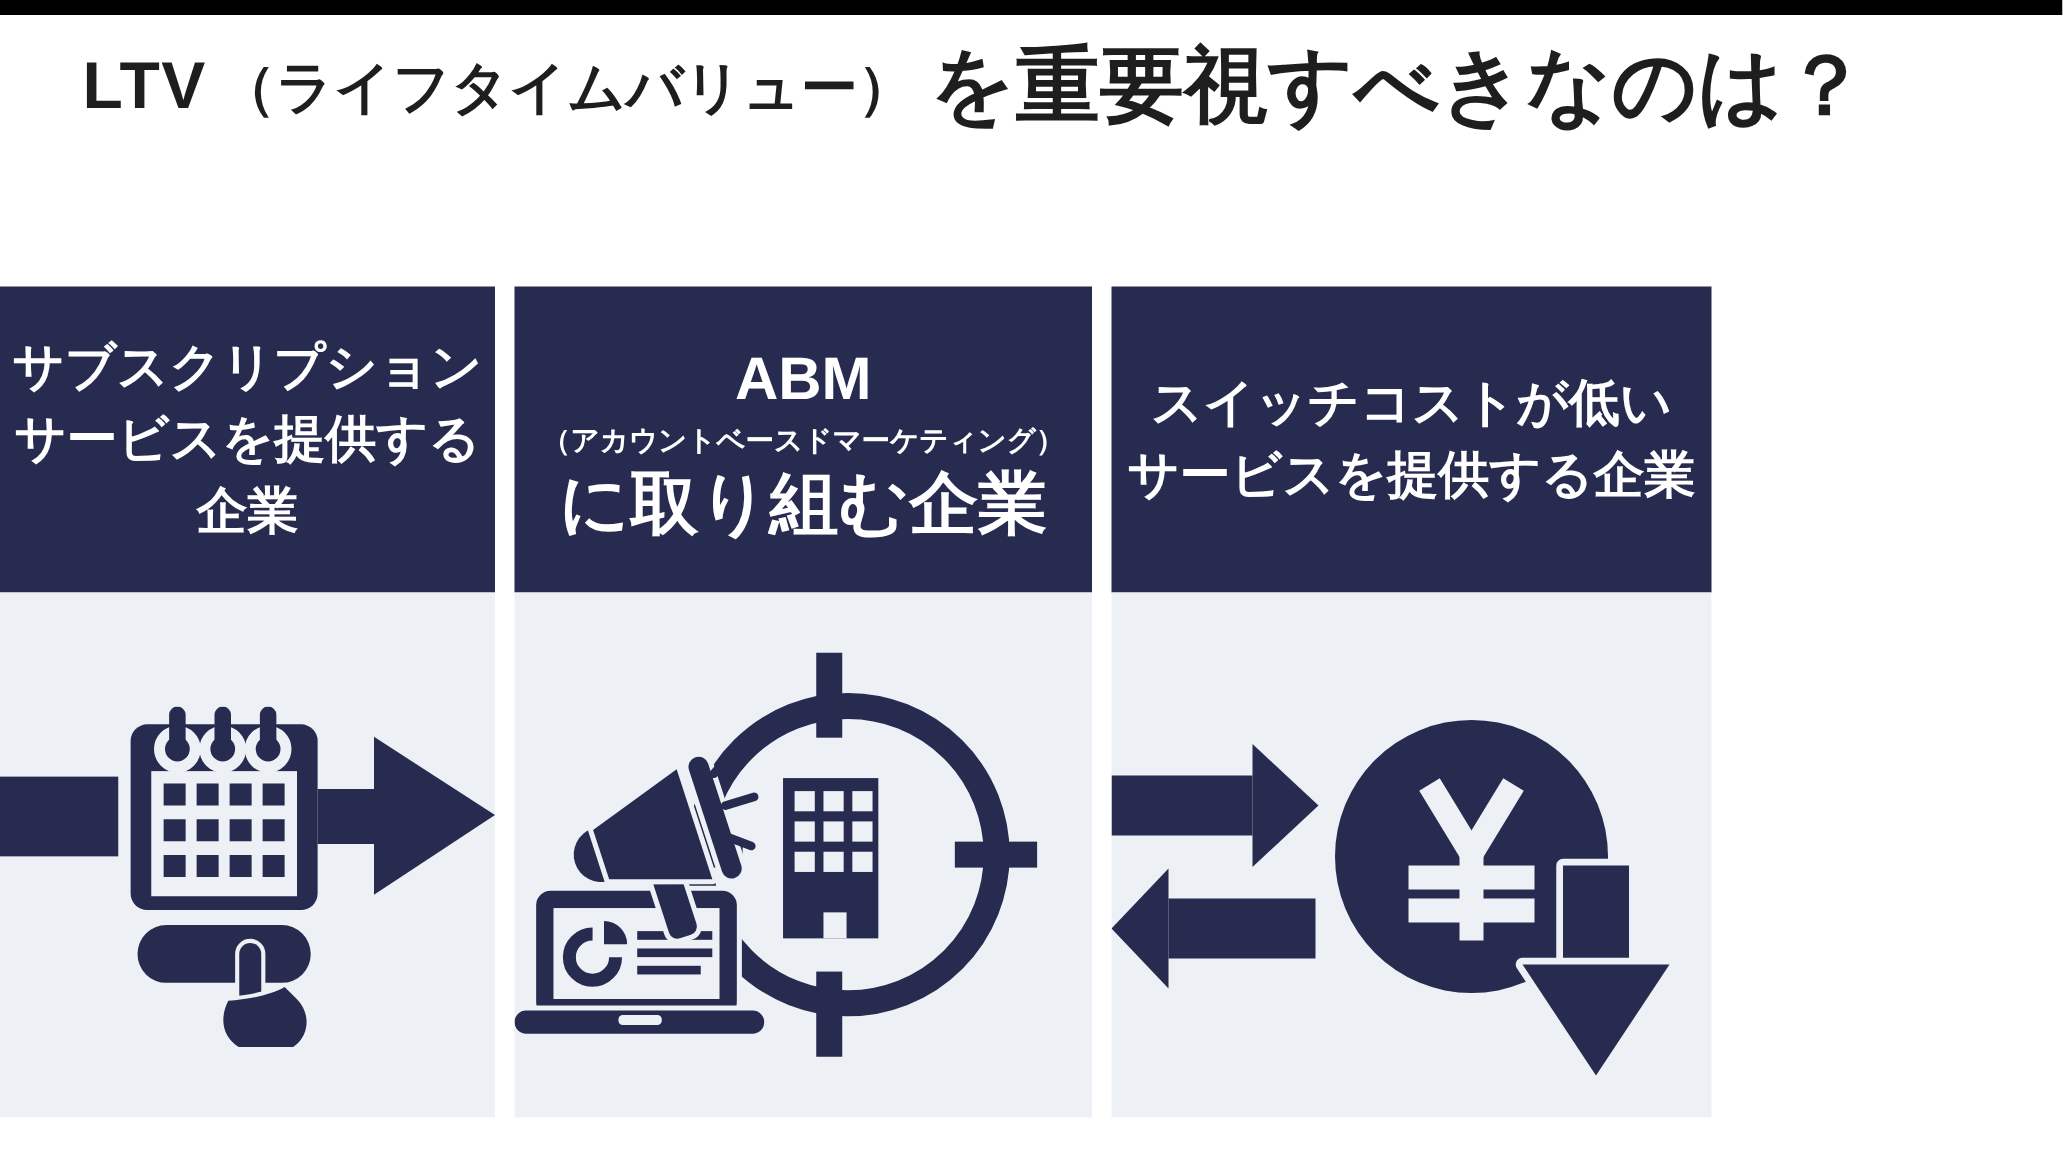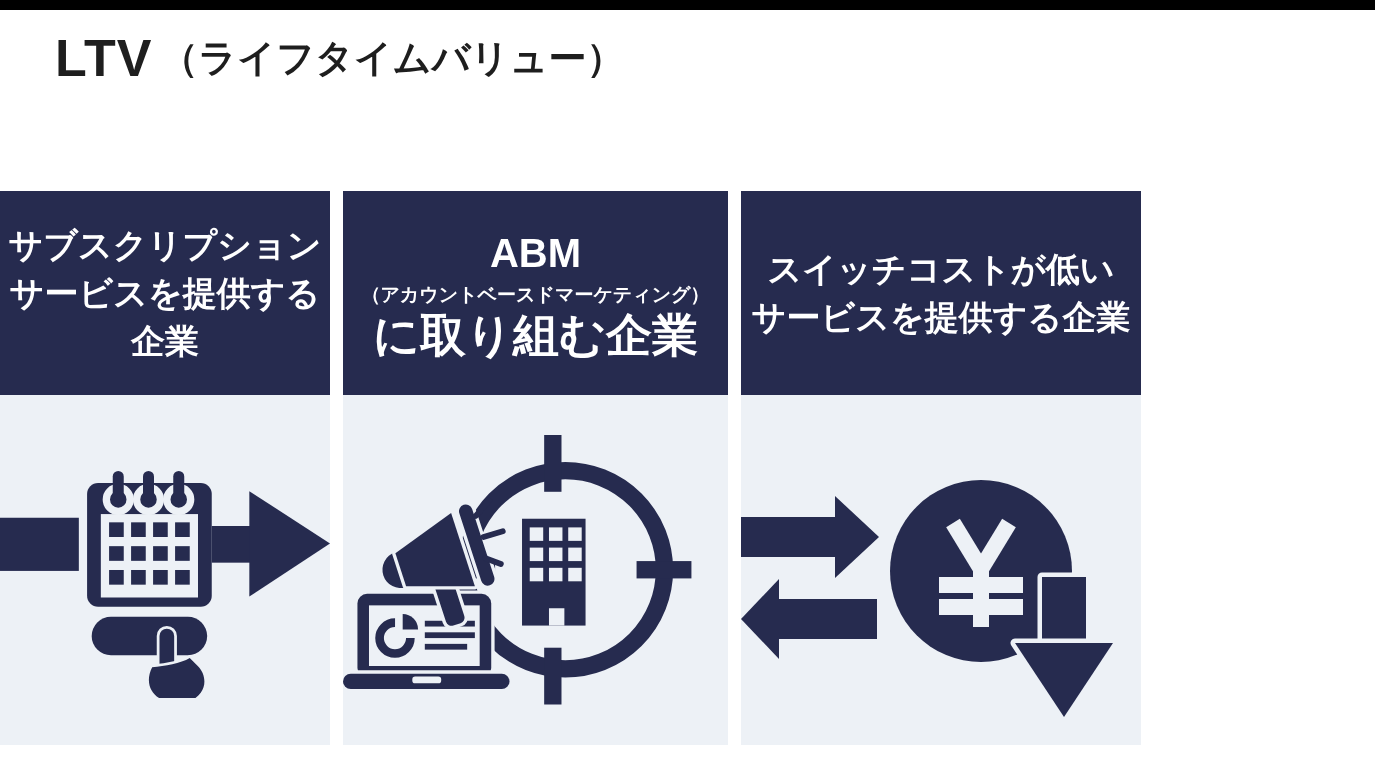--- a/index.html
+++ b/index.html
@@ -13,21 +13,21 @@
     width:1375px;height:780px;position:relative;overflow:hidden;
     background:#FFFFFF;
     font-family:"Liberation Sans","DejaVu Sans",sans-serif;
   }
   .top-bar{position:absolute;top:0;left:0;width:1375px;height:10px;background:#000000;}
   .title{
     position:absolute;top:10px;left:55px;height:96px;
     display:flex;align-items:center;white-space:nowrap;
     color:var(--ink);font-weight:bold;
   }
-  .title .brand{font-size:52px;letter-spacing:1px;margin-right:8px;}
+  .title .brand{font-size:44px;letter-spacing:1px;margin-right:8px;}
   .title .annot{font-size:38px;margin-right:10px;}
   .title .rest{font-size:56px;}
   .cols{
     position:absolute;top:191px;left:0;width:1102px;height:554px;
     display:flex;gap:13px;
   }
   .col{flex:1 1 0;display:flex;flex-direction:column;}
   .col-header{
     height:204px;background:var(--navy);color:#FFFFFF;font-weight:bold;
     display:flex;flex-direction:column;justify-content:center;align-items:center;
@@ -49,20 +49,21 @@
   svg .cutout{stroke:var(--panel);paint-order:stroke;stroke-linejoin:round;}
 </style>
 </head>
 <body>
 
 <div class="top-bar"></div>
 
 <div class="title">
   <span class="brand">LTV</span>
   <span class="annot">（ライフタイムバリュー）</span>
+  <span class="rest">を重要視すべきなのは？</span>
 </div>
 
 <div class="cols">
 
   <div class="col">
     <div class="col-header">
       <span class="hl">サブスクリプション</span>
       <span class="hl">サービスを提供する企業</span>
     </div>
     <div class="col-body">

